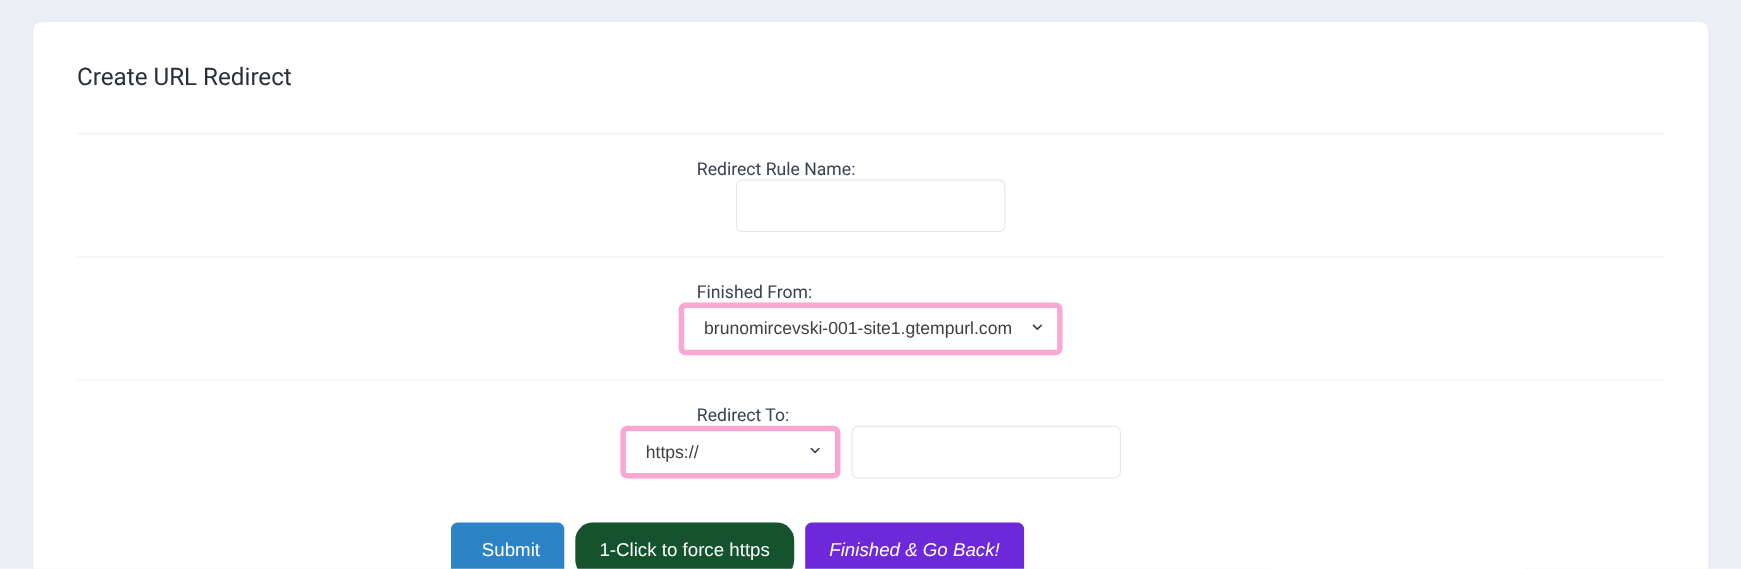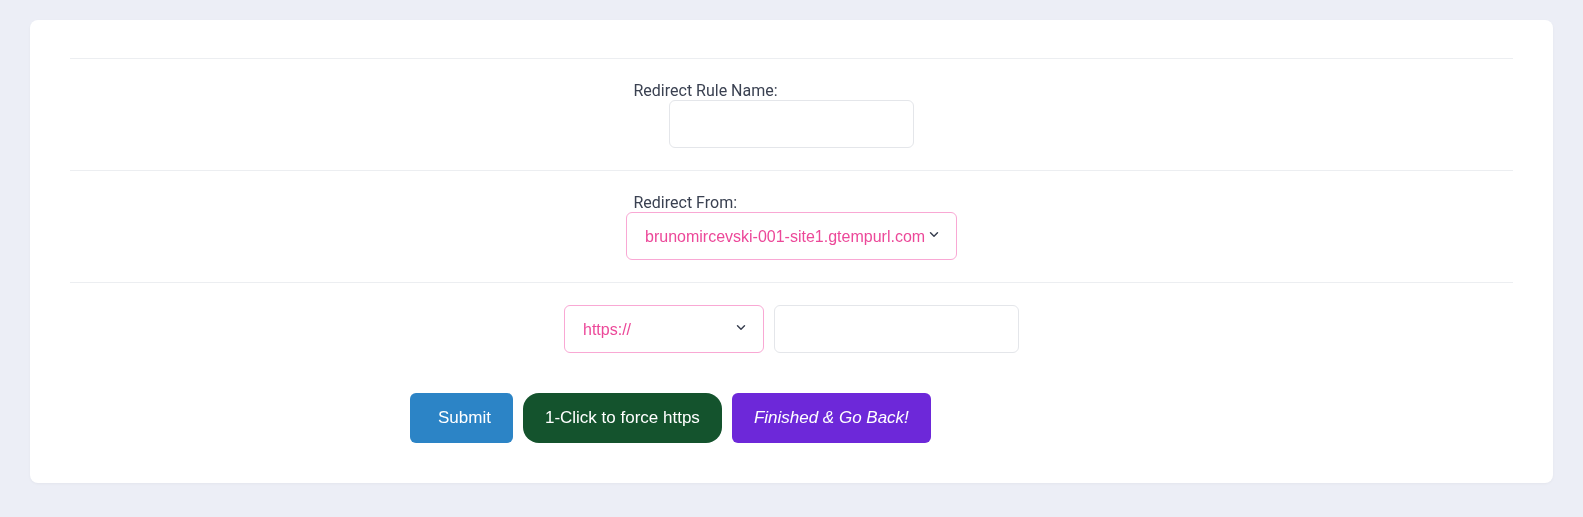--- a/index.html
+++ b/index.html
@@ -63,25 +63,25 @@
       position: relative;
       width: 100%;
     }
     .select-wrap.small {
       width: 200px;
       flex-shrink: 0;
     }
     .select {
       width: 100%;
       height: 48px;
-      border: 1px solid #f9a8d4;
+      border: 5px solid #f9a8d4;
       border-radius: 6px;
-      padding: 0 30px 0 18px;
+      padding: 0 40px 0 18px;
       font-size: 16px;
-      color: #ec4899;
+      color: #404040;
       background: #fff;
       appearance: none;
       -webkit-appearance: none;
       outline: none;
       cursor: pointer;
     }
     .chevron {
       position: absolute;
       right: 16px;
       top: 50%;
@@ -118,45 +118,47 @@
     }
     .btn-purple {
       background-color: #6d28d9;
       font-style: italic;
     }
   </style>
 </head>
 <body>
 
 <div class="card">
+  <h2 class="card-title">Create URL Redirect</h2>
 
   <div class="form-row">
     <label class="form-label">Redirect Rule Name:</label>
     <div class="form-control-wrap">
       <input type="text" class="input-text" value="" style="">
     </div>
   </div>
 
   <div class="form-row">
-    <label class="form-label">Redirect From:</label>
+    <label class="form-label">Finished From:</label>
     <div class="form-control-wrap">
       <div class="select-wrap">
         <select class="select">
           <option>brunomircevski-001-site1.gtempurl.com</option>
         </select>
         <span class="chevron">
           <svg width="14" height="14" viewBox="0 0 24 24" fill="none" stroke="currentColor" stroke-width="2.5" stroke-linecap="round" stroke-linejoin="round">
               <polyline points="6 9 12 15 18 9"></polyline>
             </svg>
         </span>
       </div>
     </div>
   </div>
 
   <div class="form-row">
+    <label class="form-label">Redirect To:</label>
     <div class="form-control-wrap">
       <div class="select-wrap small">
         <select class="select">
           <option>https://</option>
         </select>
         <span class="chevron">
           <svg width="14" height="14" viewBox="0 0 24 24" fill="none" stroke="currentColor" stroke-width="2.5" stroke-linecap="round" stroke-linejoin="round">
               <polyline points="6 9 12 15 18 9"></polyline>
             </svg>
         </span>

